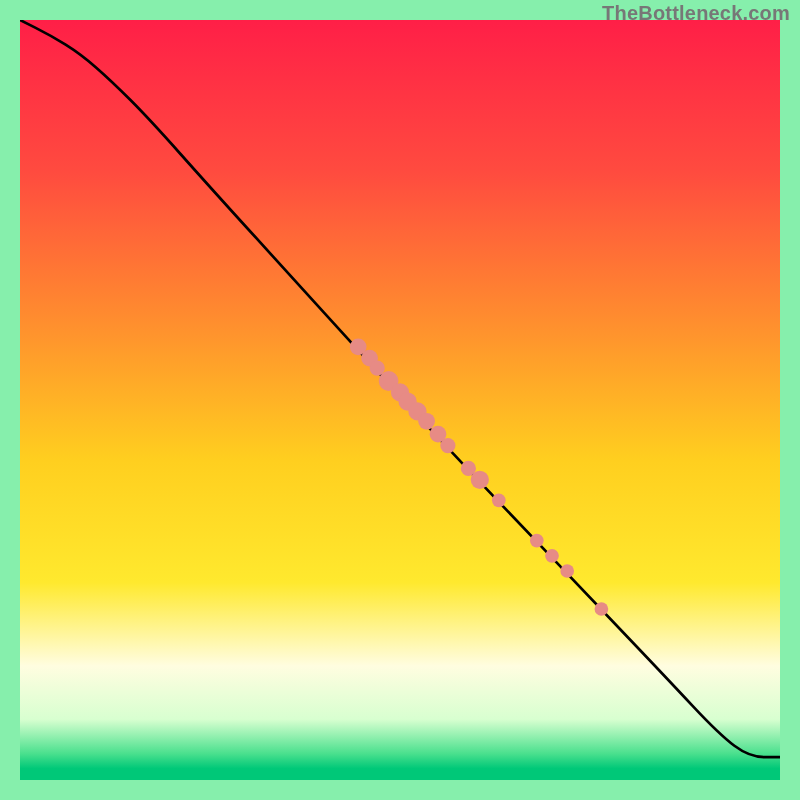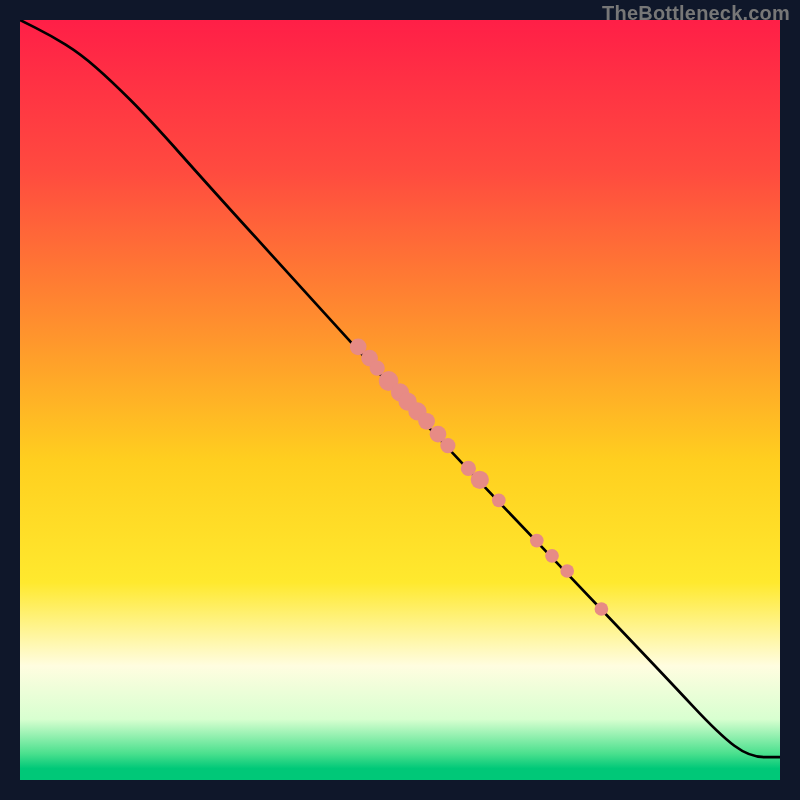--- a/index.html
+++ b/index.html
@@ -8,21 +8,21 @@
     width: 800px;
     height: 800px;
     background: #000;
     overflow: hidden;
     font-family: Arial, Helvetica, sans-serif;
   }
   .stage {
     position: relative;
     width: 800px;
     height: 800px;
-    background: #0f172a;
+    background: #86efac;
   }
   .plot {
     position: absolute;
     left: 20px;
     top: 20px;
     width: 760px;
     height: 760px;
   }
   .watermark {
     position: absolute;

